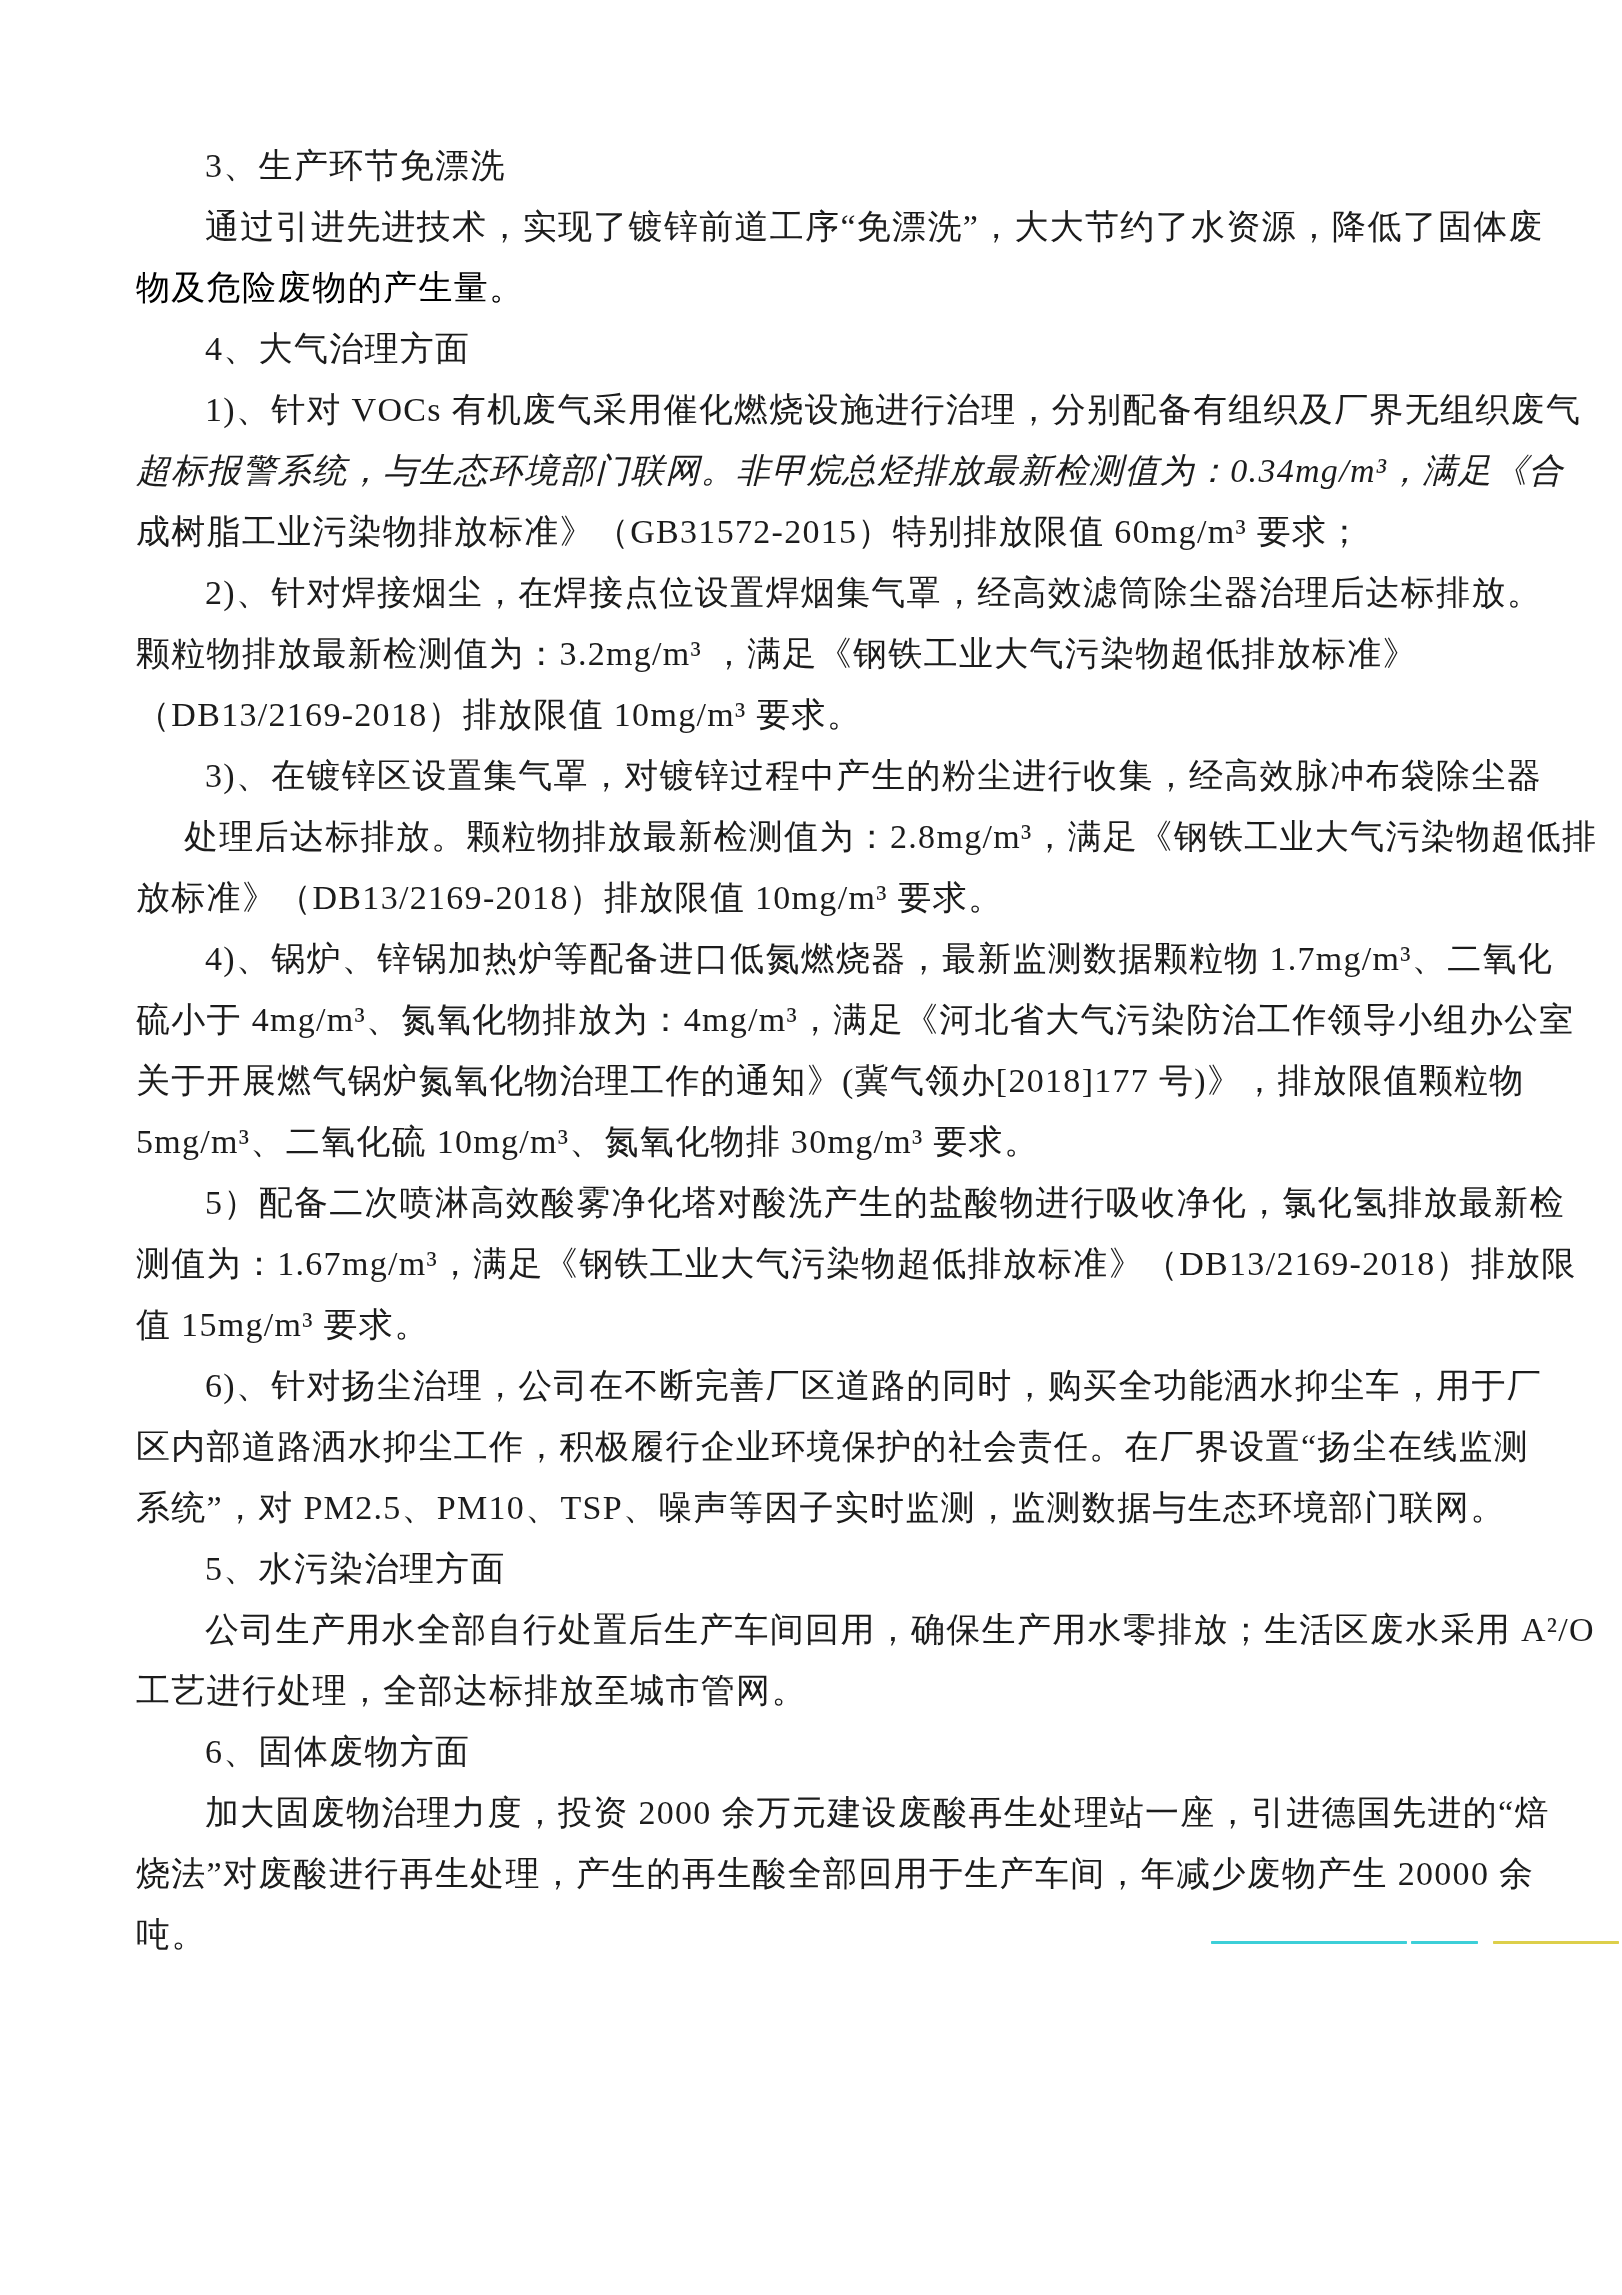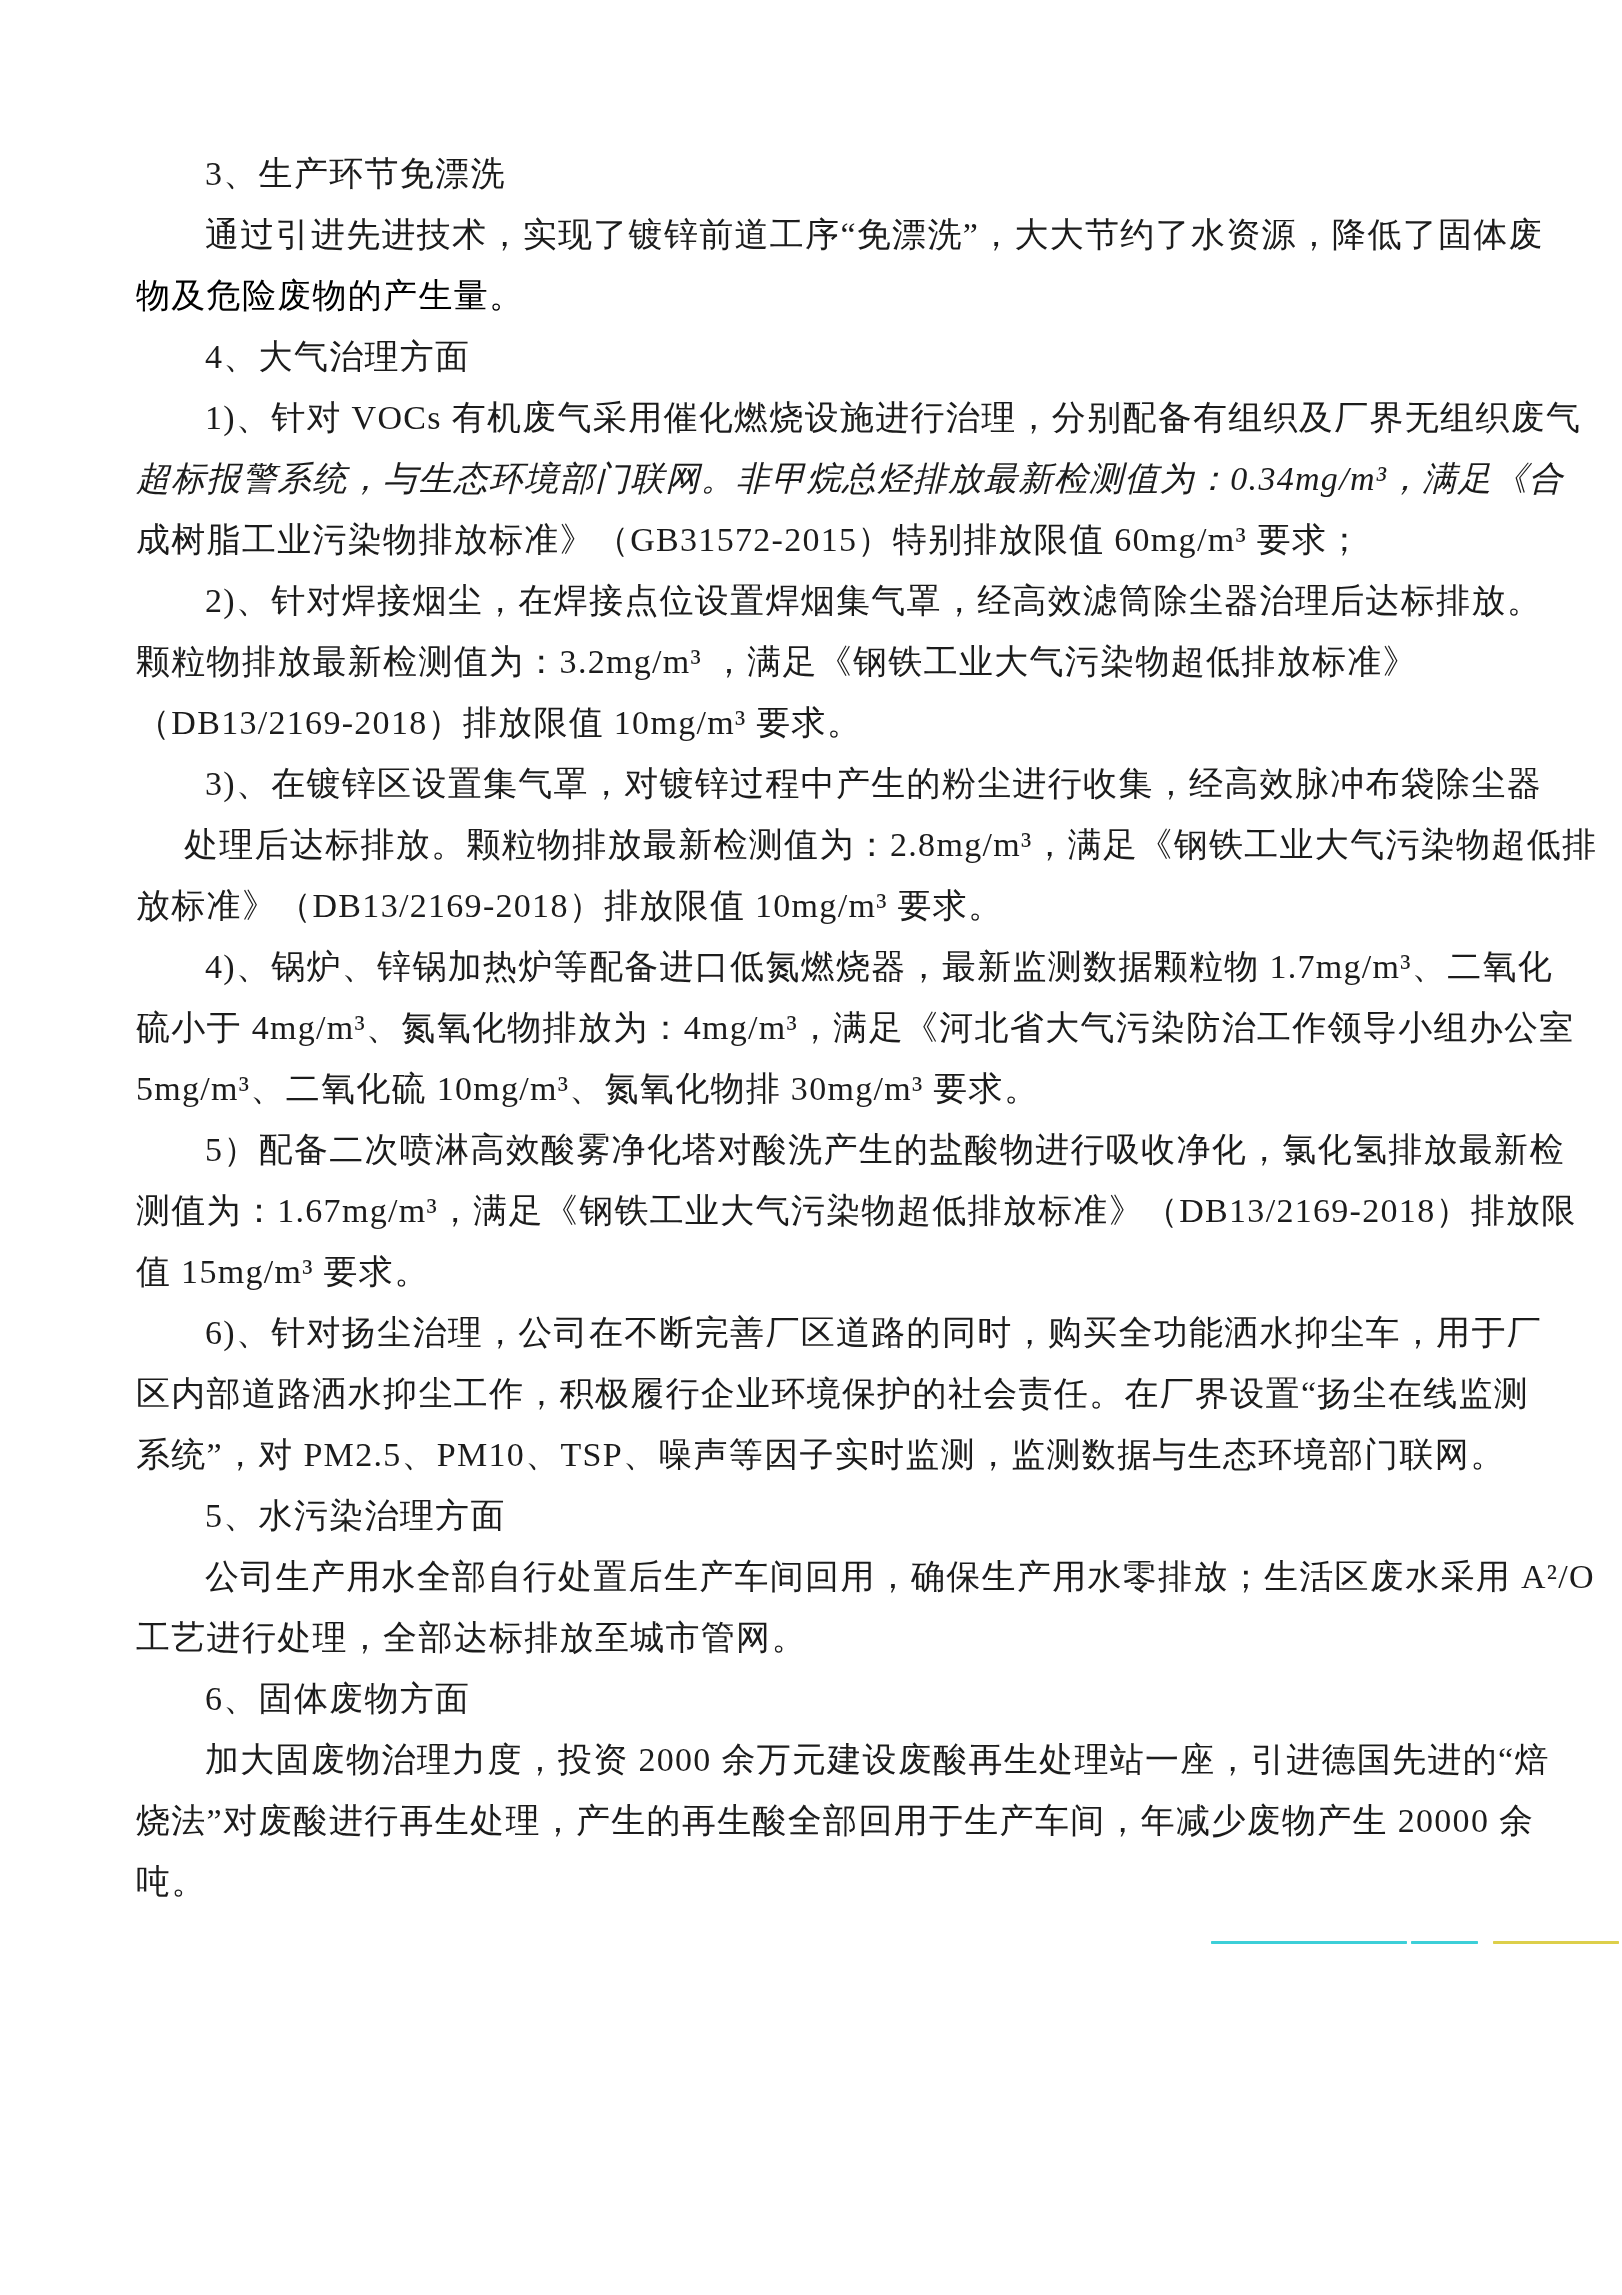--- a/index.html
+++ b/index.html
@@ -11,21 +11,21 @@
     position: relative;
     width: 1623px;
     height: 2295px;
     background: #ffffff;
     overflow: hidden;
     font-family: "Liberation Serif", "DejaVu Serif", serif;
   }
   .text-block {
     position: absolute;
     left: 136px;
-    top: 143px;
+    top: 135px;
     width: 1358px;
   }
   .doc-line {
     font-size: 34px;
     line-height: 61px;
     letter-spacing: 1.3px;
     color: #1c1c1c;
     white-space: nowrap;
     font-weight: 500;
   }
@@ -50,20 +50,21 @@
       <div class="doc-line" style="color: rgb(28, 28, 28); font-style: italic;">超标报警系统，与生态环境部门联网。非甲烷总烃排放最新检测值为：0.34mg/m³，满足《合</div>
       <div class="doc-line" style="color: rgb(28, 28, 28);">成树脂工业污染物排放标准》（GB31572-2015）特别排放限值 60mg/m³ 要求；</div>
       <div class="doc-line indent" style="color: rgb(28, 28, 28);">2)、针对焊接烟尘，在焊接点位设置焊烟集气罩，经高效滤筒除尘器治理后达标排放。</div>
       <div class="doc-line" style="color: rgb(28, 28, 28);">颗粒物排放最新检测值为：3.2mg/m³ ，满足《钢铁工业大气污染物超低排放标准》</div>
       <div class="doc-line" style="color: rgb(28, 28, 28);">（DB13/2169-2018）排放限值 10mg/m³ 要求。</div>
       <div class="doc-line indent" style="color: rgb(28, 28, 28);">3)、在镀锌区设置集气罩，对镀锌过程中产生的粉尘进行收集，经高效脉冲布袋除尘器</div>
       <div class="doc-line" style="color: rgb(28, 28, 28); margin-left: 48px;">处理后达标排放。颗粒物排放最新检测值为：2.8mg/m³，满足《钢铁工业大气污染物超低排</div>
       <div class="doc-line" style="color: rgb(28, 28, 28);">放标准》（DB13/2169-2018）排放限值 10mg/m³ 要求。</div>
       <div class="doc-line indent" style="color: rgb(28, 28, 28);">4)、锅炉、锌锅加热炉等配备进口低氮燃烧器，最新监测数据颗粒物 1.7mg/m³、二氧化</div>
       <div class="doc-line" style="color: rgb(28, 28, 28);">硫小于 4mg/m³、氮氧化物排放为：4mg/m³，满足《河北省大气污染防治工作领导小组办公室</div>
+      <div class="doc-line" style="color: rgb(28, 28, 28);">关于开展燃气锅炉氮氧化物治理工作的通知》(冀气领办[2018]177 号)》，排放限值颗粒物</div>
       <div class="doc-line" style="color: rgb(28, 28, 28);">5mg/m³、二氧化硫 10mg/m³、氮氧化物排 30mg/m³ 要求。</div>
       <div class="doc-line indent" style="color: rgb(28, 28, 28);">5）配备二次喷淋高效酸雾净化塔对酸洗产生的盐酸物进行吸收净化，氯化氢排放最新检</div>
       <div class="doc-line" style="color: rgb(28, 28, 28);">测值为：1.67mg/m³，满足《钢铁工业大气污染物超低排放标准》（DB13/2169-2018）排放限</div>
       <div class="doc-line" style="color: rgb(28, 28, 28);">值 15mg/m³ 要求。</div>
       <div class="doc-line indent" style="color: rgb(28, 28, 28);">6)、针对扬尘治理，公司在不断完善厂区道路的同时，购买全功能洒水抑尘车，用于厂</div>
       <div class="doc-line" style="color: rgb(28, 28, 28);">区内部道路洒水抑尘工作，积极履行企业环境保护的社会责任。在厂界设置“扬尘在线监测</div>
       <div class="doc-line" style="color: rgb(28, 28, 28);">系统”，对 PM2.5、PM10、TSP、噪声等因子实时监测，监测数据与生态环境部门联网。</div>
       <div class="doc-line indent" style="color: rgb(28, 28, 28);">5、水污染治理方面</div>
       <div class="doc-line indent" style="color: rgb(28, 28, 28);">公司生产用水全部自行处置后生产车间回用，确保生产用水零排放；生活区废水采用 A²/O</div>
       <div class="doc-line" style="color: rgb(28, 28, 28);">工艺进行处理，全部达标排放至城市管网。</div>

